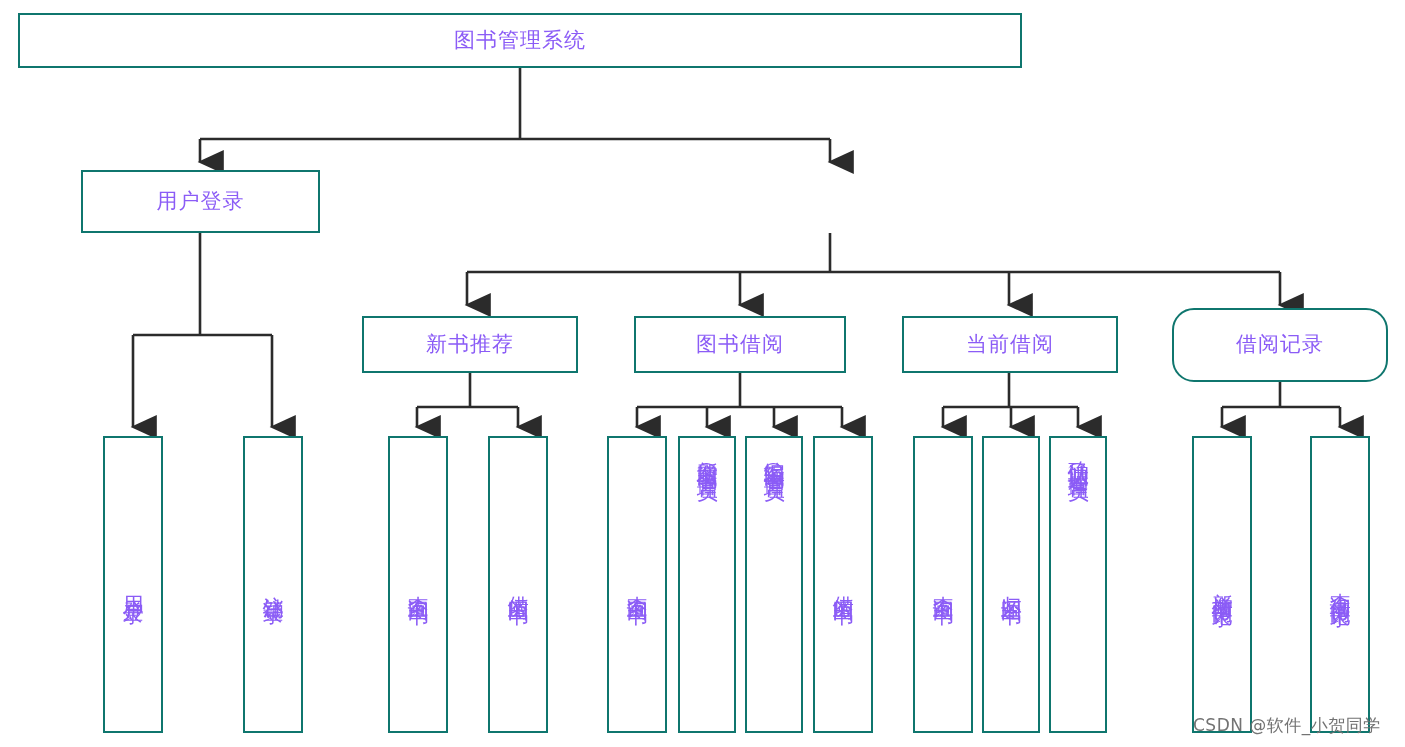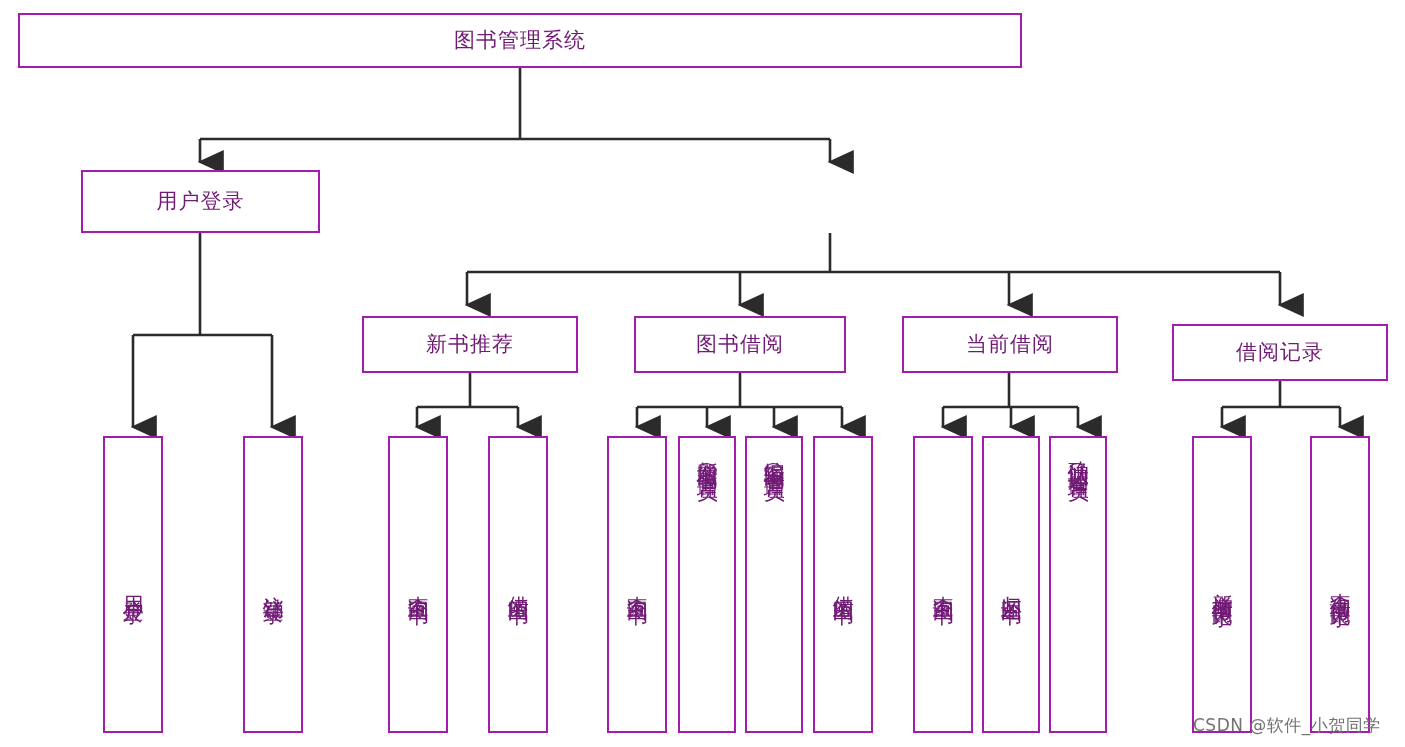--- a/index.html
+++ b/index.html
@@ -23,25 +23,25 @@
     left: 0;
     top: 0;
     width: 1405px;
     height: 747px;
     pointer-events: none;
   }
   .node {
     position: absolute;
     box-sizing: border-box;
     background: #ffffff;
-    border: 2px solid #a21caf;
+    border: 2px solid #0f766e;
     display: flex;
     align-items: center;
     justify-content: center;
-    color: #701a75;
+    color: #8b5cf6;
   }
   .node.horiz {
     font-size: 21px;
     letter-spacing: 1px;
     line-height: 1.2;
   }
   .node.vert {
     writing-mode: vertical-rl;
     text-orientation: upright;
     font-size: 21px;
@@ -137,21 +137,21 @@
 
   <div class="node horiz" style="left:362px; top:316px; width:216px; height:57px;">
     <span>新书推荐</span>
   </div>
   <div class="node horiz" style="left:634px; top:316px; width:212px; height:57px;">
     <span>图书借阅</span>
   </div>
   <div class="node horiz" style="left:902px; top:316px; width:216px; height:57px;">
     <span>当前借阅</span>
   </div>
-  <div class="node horiz" style="left:1172px; top:324px; width:216px; height:57px;">
+  <div class="node horiz" style="left:1172px; top:308px; width:216px; height:74px;border-radius:22px;">
     <span>借阅记录</span>
   </div>
 
   <div class="node vert centered" style="left:103px; top:436px; width:60px; height:297px;">
     <span class="vtext">用户登录</span>
   </div>
   <div class="node vert centered" style="left:243px; top:436px; width:60px; height:297px;">
     <span class="vtext">注销登录</span>
   </div>
 

